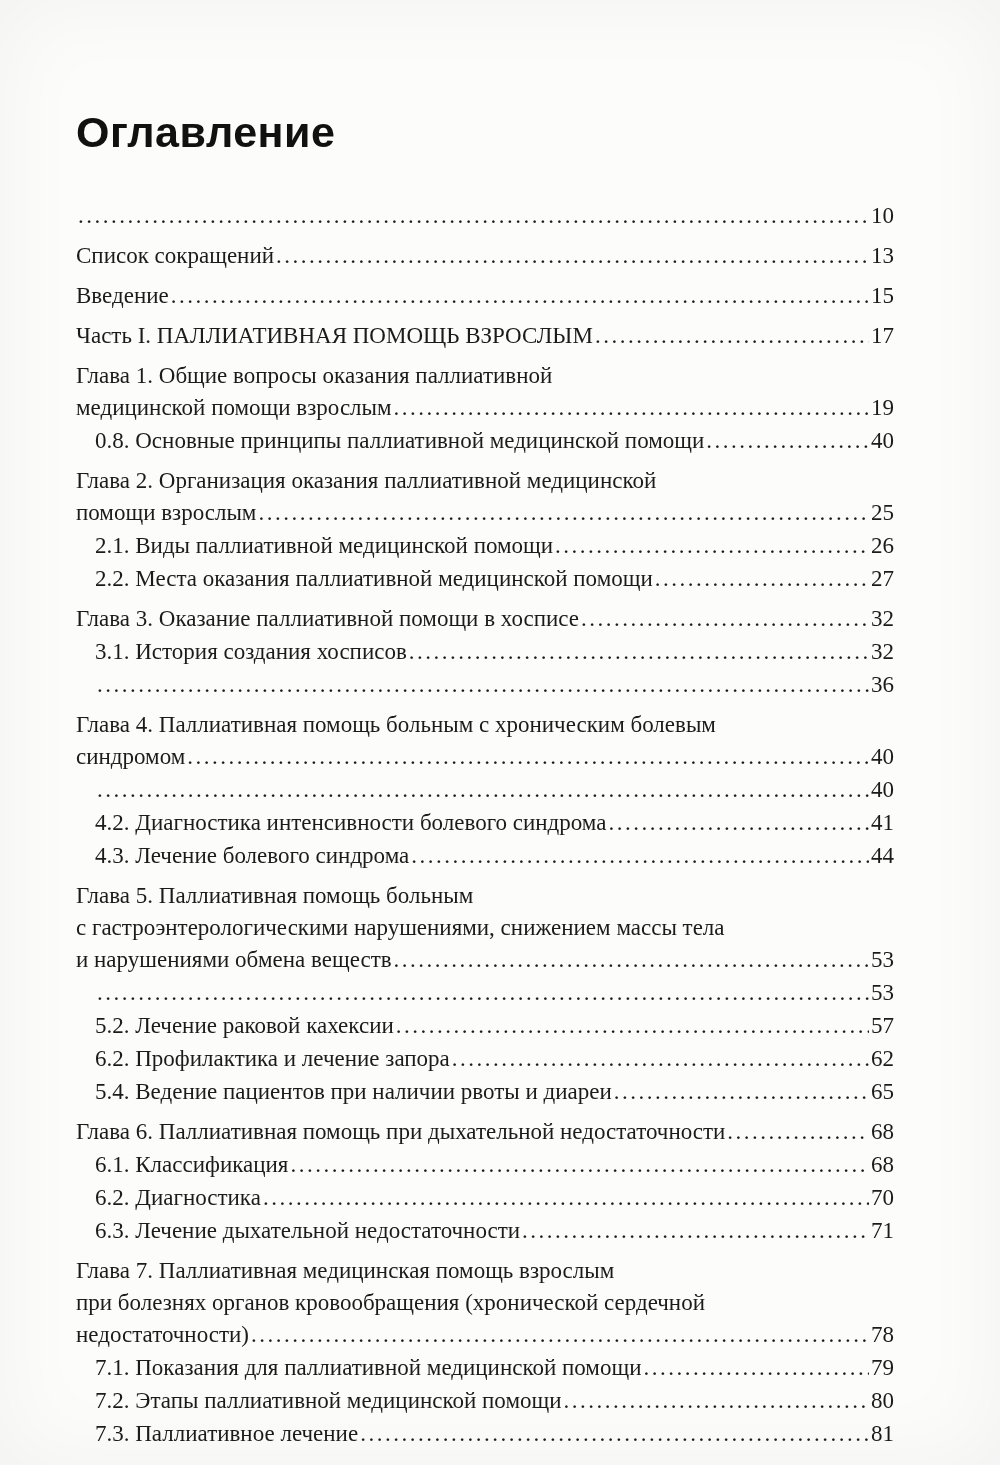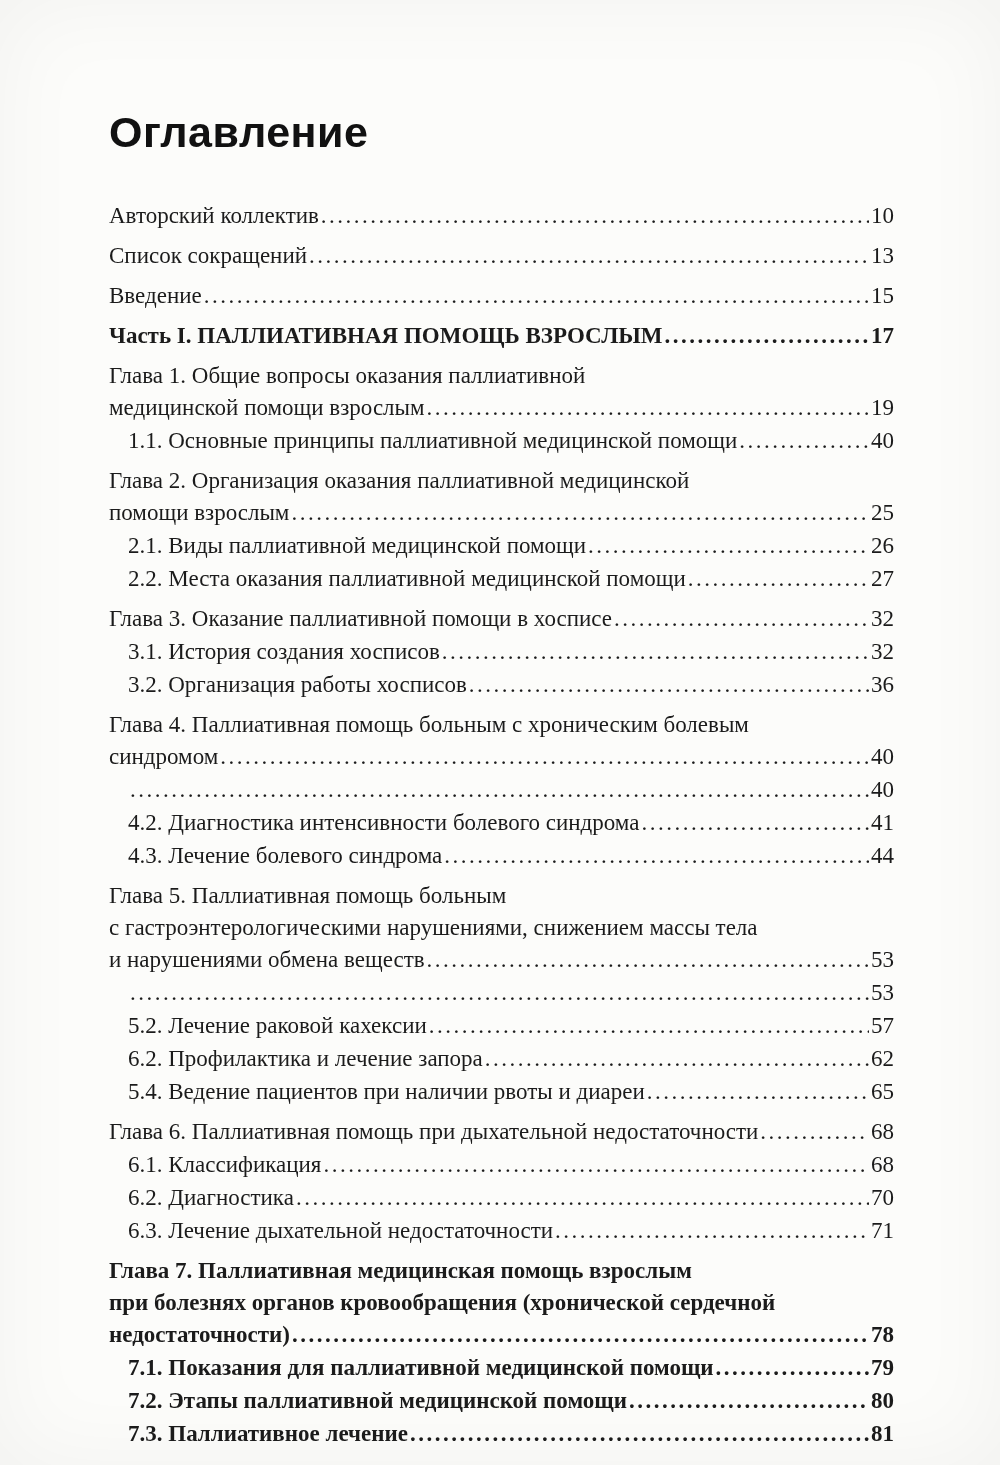--- a/index.html
+++ b/index.html
@@ -7,36 +7,36 @@
   body {
     background: #f4f4f2;
     font-family: "Liberation Serif", serif;
     color: #1b1b1b;
     overflow: hidden;
   }
   .page {
     width: 1000px;
     height: 1465px;
     background: #fcfcfa;
-    padding: 108px 106px 0 109px;
+    padding: 108px 106px 0 76px;
     box-shadow: inset 0 0 90px rgba(0,0,0,0.045);
   }
   .title {
     font-family: "Liberation Sans", sans-serif;
     font-weight: 700;
     font-size: 43px;
     line-height: 48px;
     letter-spacing: 0.5px;
     color: #111;
     margin-bottom: 44px;
   }
   .toc { font-size: 23px; }
   .toc-entry { margin-top: 8px; }
   .toc-entry.sub { margin-top: 1px; padding-left: 19px; }
-  .toc-entry.bold { font-weight: 700; }
+  .toc-entry.bold { font-weight: 400; }
   .toc-line {
     display: flex;
     align-items: baseline;
     line-height: 32px;
     white-space: nowrap;
   }
   .toc-text { flex: 0 0 auto; }
   .dots {
     flex: 1 1 auto;
     overflow: hidden;
@@ -50,21 +50,20 @@
   .page-num { flex: 0 0 auto; }
 </style>
 </head>
 <body>
 
 <div class="page">
   <h1 class="title">Оглавление</h1>
   <div class="toc">
       <div class="toc-entry">
         <div class="toc-line">
-          <span class="toc-text">Авторский коллектив</span>
           <span class="dots"></span>
           <span class="page-num">10</span>
         </div>
       </div>
       <div class="toc-entry">
         <div class="toc-line">
           <span class="toc-text">Список сокращений</span>
           <span class="dots"></span>
           <span class="page-num">13</span>
         </div>
@@ -88,21 +87,21 @@
           <span class="toc-text">Глава 1. Общие вопросы оказания паллиативной</span>
         </div>
         <div class="toc-line">
           <span class="toc-text">медицинской помощи взрослым</span>
           <span class="dots"></span>
           <span class="page-num">19</span>
         </div>
       </div>
       <div class="toc-entry sub">
         <div class="toc-line">
-          <span class="toc-text">1.1. Основные принципы паллиативной медицинской помощи</span>
+          <span class="toc-text">0.8. Основные принципы паллиативной медицинской помощи</span>
           <span class="dots"></span>
           <span class="page-num">40</span>
         </div>
       </div>
       <div class="toc-entry">
         <div class="toc-line">
           <span class="toc-text">Глава 2. Организация оказания паллиативной медицинской</span>
         </div>
         <div class="toc-line">
           <span class="toc-text">помощи взрослым</span>
@@ -133,21 +132,20 @@
       </div>
       <div class="toc-entry sub">
         <div class="toc-line">
           <span class="toc-text">3.1. История создания хосписов</span>
           <span class="dots"></span>
           <span class="page-num">32</span>
         </div>
       </div>
       <div class="toc-entry sub">
         <div class="toc-line">
-          <span class="toc-text">3.2. Организация работы хосписов</span>
           <span class="dots"></span>
           <span class="page-num">36</span>
         </div>
       </div>
       <div class="toc-entry">
         <div class="toc-line">
           <span class="toc-text">Глава 4. Паллиативная помощь больным с хроническим болевым</span>
         </div>
         <div class="toc-line">
           <span class="toc-text">синдромом</span>

